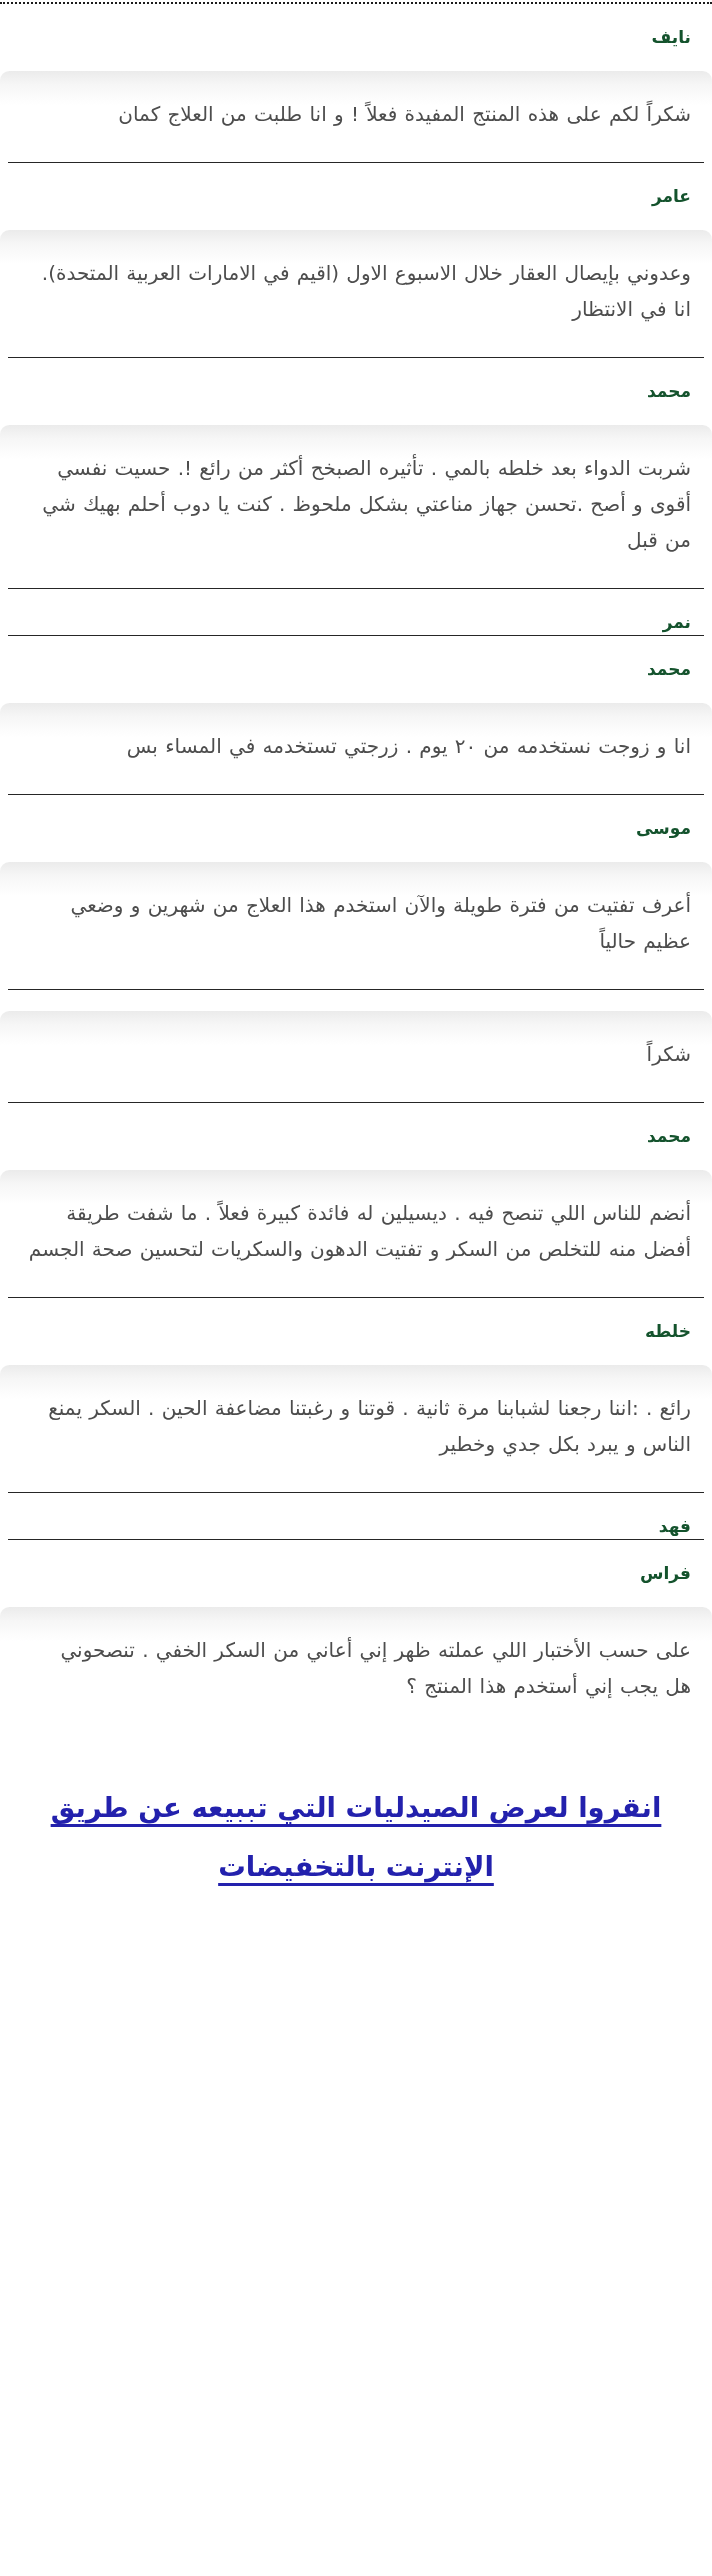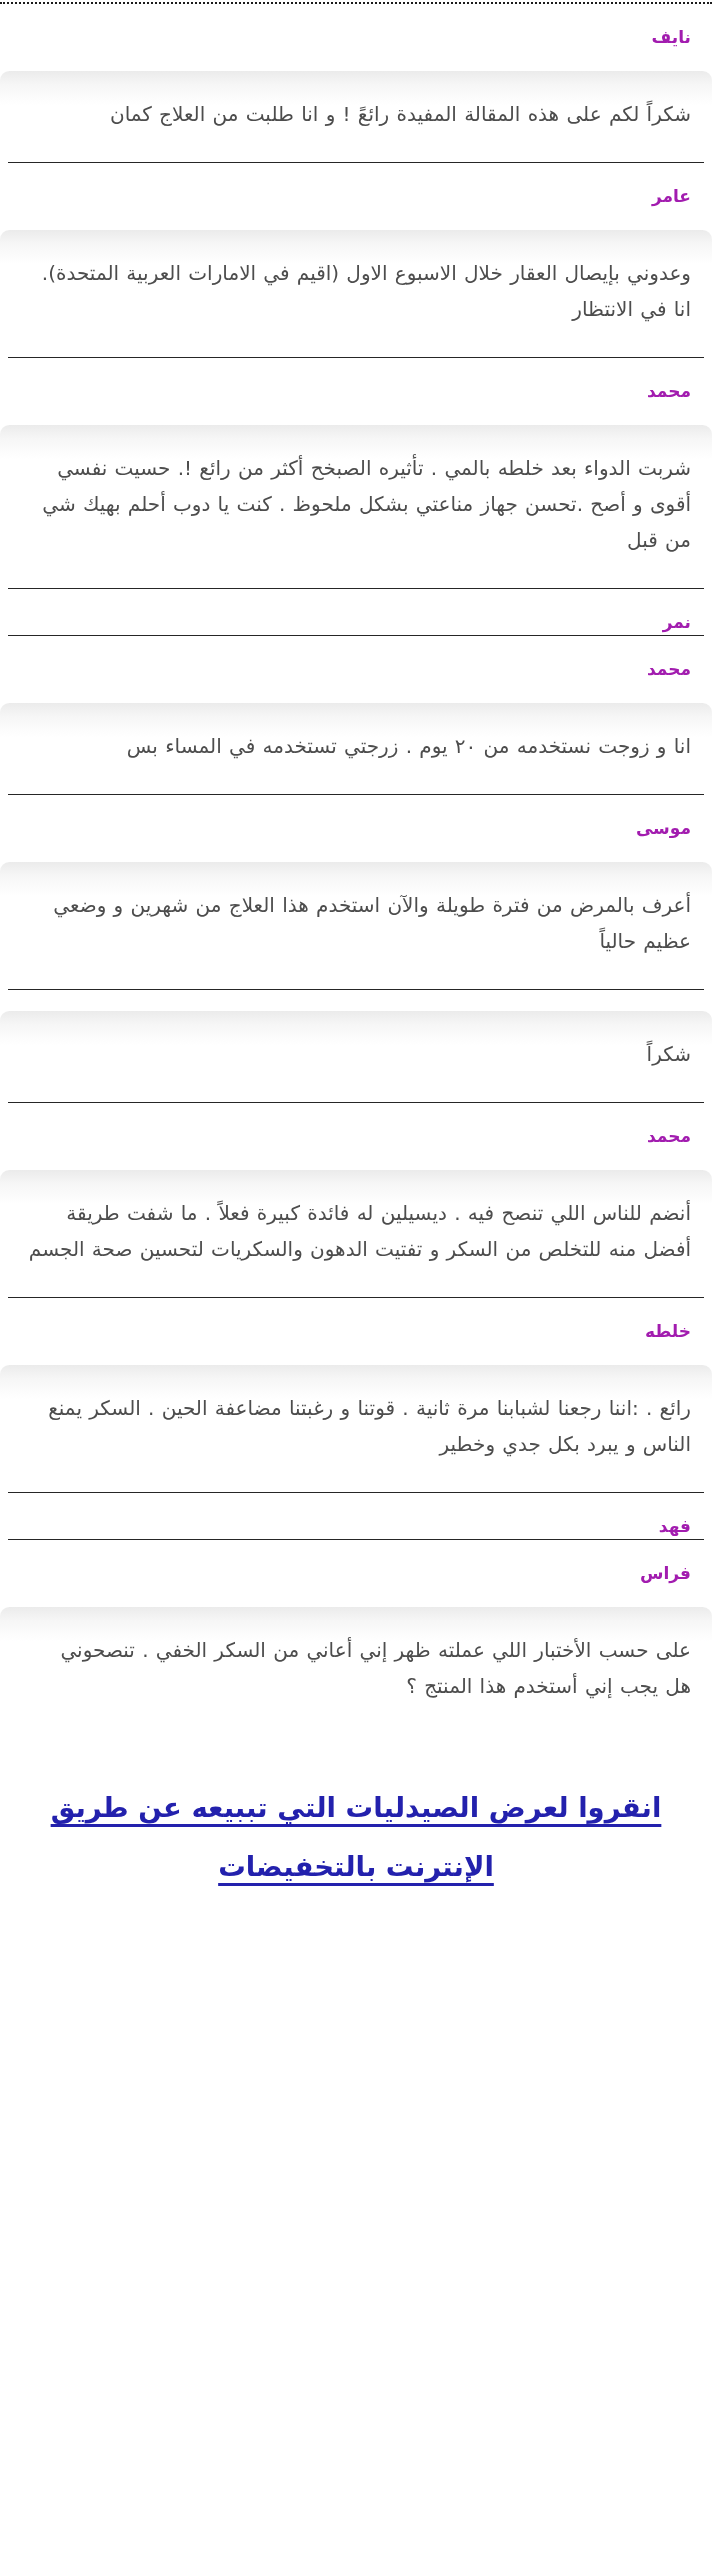--- a/index.html
+++ b/index.html
@@ -17,21 +17,21 @@
   .top-dotted-border {
     border-top: 2.8px dotted #1c1c1c;
     height: 0;
     margin: 1.9px 0 0 0;
   }
   .comment { }
   .comment-name {
     padding: 21px 21px 0 21px;
     font-size: 17px;
     font-weight: bold;
-    color: #a21caf;
+    color: #14532d;
     line-height: 25px;
   }
   .comment-body {
     margin-top: 21px;
     background: linear-gradient(180deg, #ebebeb 0%, #f6f6f6 13.3px, #ffffff 34px);
     border-top-right-radius: 9.5px;
     border-top-left-radius: 9.5px;
     padding: 25px 21px 30px 28.5px;
     font-size: 20px;
     color: #4d4d4d;
@@ -60,21 +60,21 @@
   }
 </style>
 </head>
 <body>
 
 <div class="top-dotted-border"></div>
 
 <div class="comments-list">
   <div class="comment">
     <div class="comment-name">نايف</div>
-    <div class="comment-body">شكراً لكم على هذه المقالة المفيدة رائعً !  و انا طلبت من العلاج كمان</div>
+    <div class="comment-body">شكراً لكم على هذه المنتج المفيدة فعلاً !  و انا طلبت من العلاج كمان</div>
     <hr class="comment-separator">
   </div>
 
   <div class="comment">
     <div class="comment-name">عامر</div>
     <div class="comment-body">وعدوني بإيصال العقار خلال الاسبوع الاول (اقيم في الامارات العربية المتحدة). انا في الانتظار</div>
     <hr class="comment-separator">
   </div>
 
   <div class="comment">
@@ -89,21 +89,21 @@
   </div>
 
   <div class="comment">
     <div class="comment-name">محمد</div>
     <div class="comment-body">انا و زوجت نستخدمه من ٢٠ يوم . زرجتي تستخدمه في المساء بس</div>
     <hr class="comment-separator">
   </div>
 
   <div class="comment">
     <div class="comment-name">موسى</div>
-    <div class="comment-body">أعرف بالمرض من فترة طويلة والآن استخدم هذا العلاج من شهرين و وضعي عظيم حالياً</div>
+    <div class="comment-body">أعرف تفتيت من فترة طويلة والآن استخدم هذا العلاج من شهرين و وضعي عظيم حالياً</div>
     <hr class="comment-separator">
   </div>
 
   <div class="comment">
     <div class="comment-body">شكراً</div>
     <hr class="comment-separator">
   </div>
 
   <div class="comment">
     <div class="comment-name">محمد</div>

